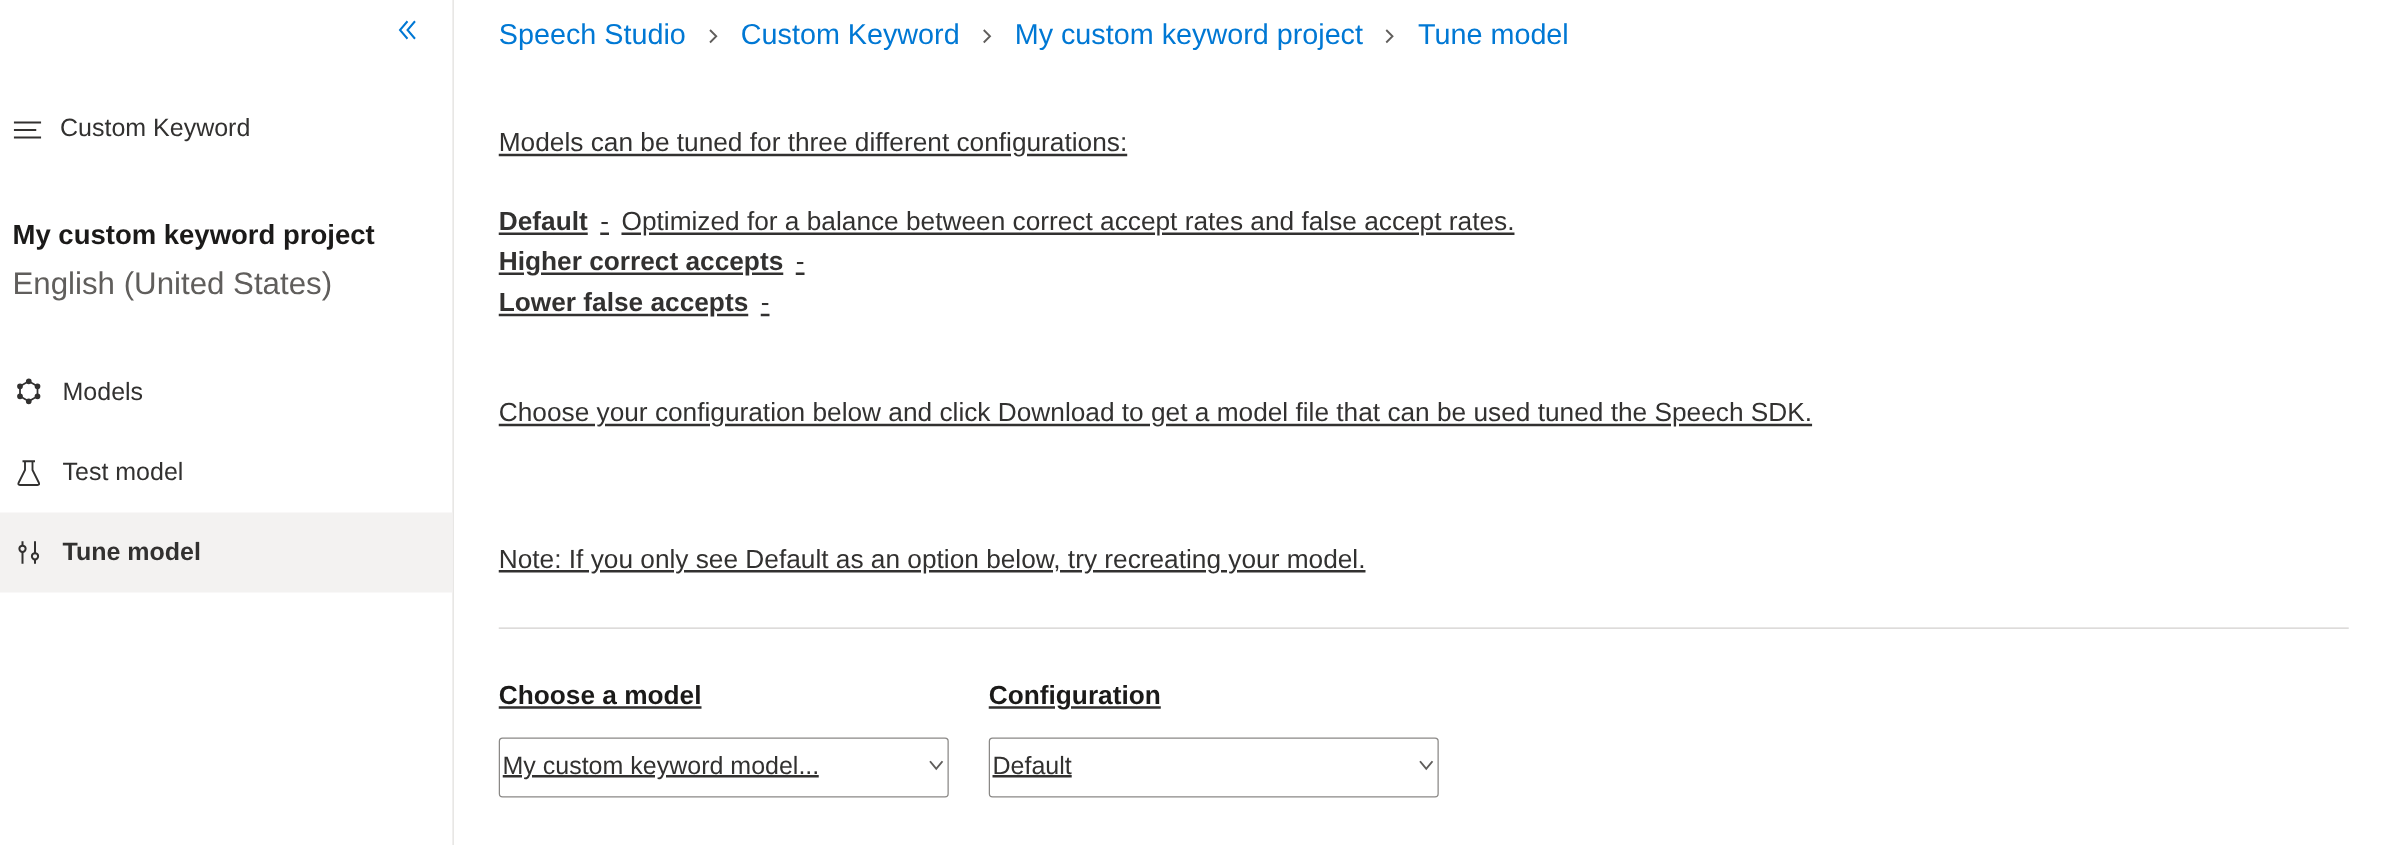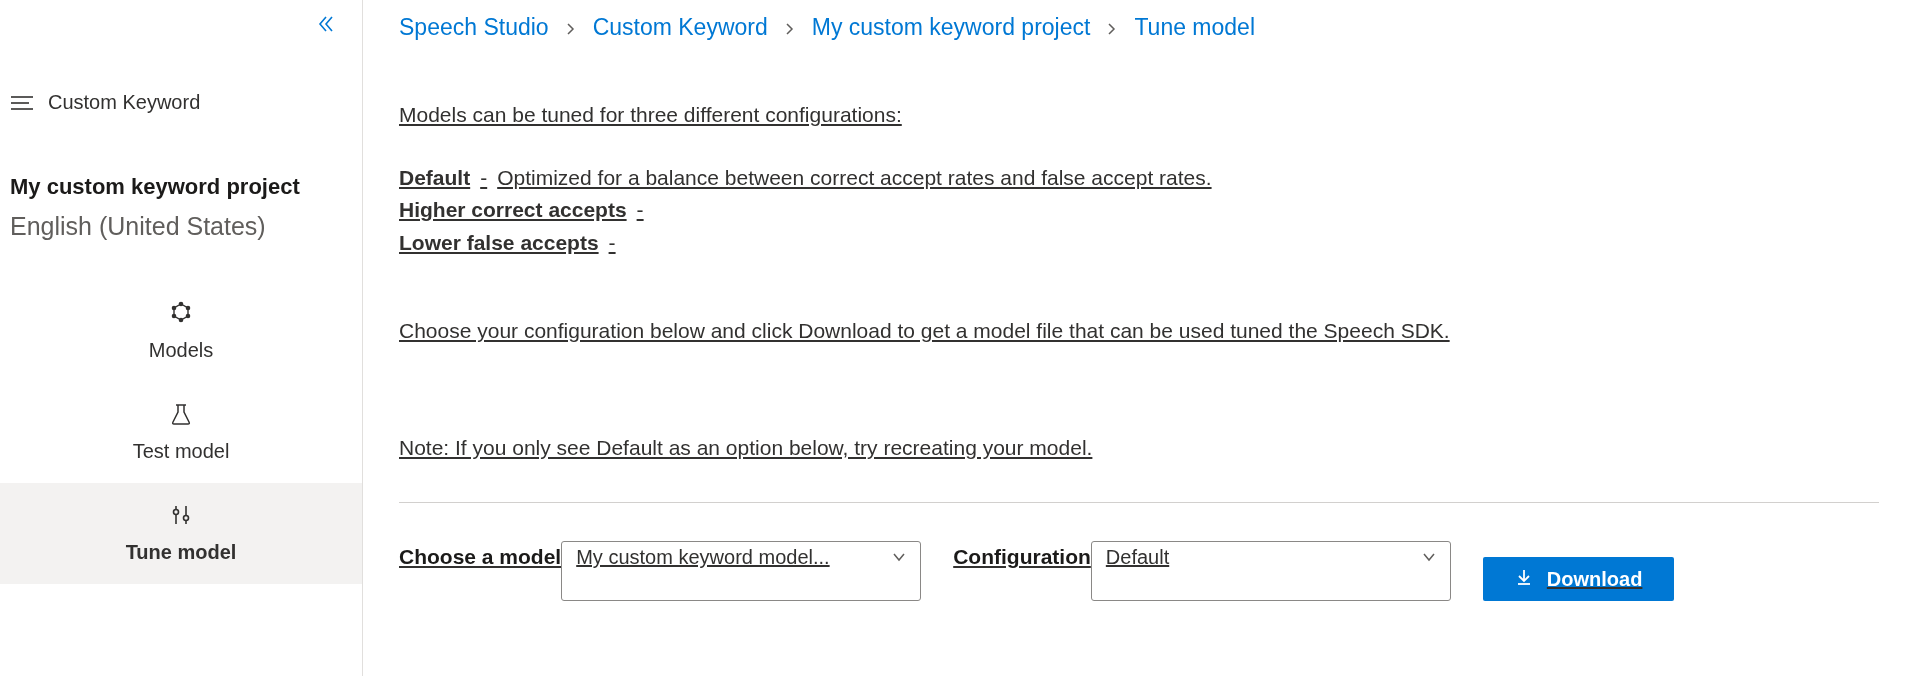--- a/index.html
+++ b/index.html
@@ -63,21 +63,20 @@
     .nav-list {
       margin-top: 40px;
     }
     .nav-item {
       display: flex;
       align-items: center;
       gap: 14px;
       padding: 20px 10px;
       cursor: pointer;
       color: #323130;
-      flex-direction: column;
     }
     .nav-item.active {
       background: #f3f2f1;
       font-weight: 600;
     }
     .nav-icon {
       width: 26px;
       display: flex;
       align-items: center;
       justify-content: center;
@@ -135,34 +134,35 @@
       margin-top: 38px;
     }
     .controls-row {
       display: flex;
       align-items: flex-end;
       gap: 32px;
       margin-top: 38px;
     }
     .field-group {
       display: flex;
+      flex-direction: column;
     }
     .field-label {
       font-weight: 600;
       font-size: 21px;
       margin-bottom: 16px;
       color: #1b1a19;
     }
     .select-box {
       border: 1px solid #8a8886;
       border-radius: 3px;
-      height: 60px;
-      padding: 0 14px;
-      display: flex;
-      align-items: flex-start;
+      height: 48px;
+      padding: 0 2px;
+      display: flex;
+      align-items: center;
       justify-content: space-between;
       font-size: 20px;
       cursor: pointer;
       background: #ffffff;
       color: #323130;
       min-width: 360px;
     }
     .select-box.config {
       min-width: 360px;
     }
@@ -325,25 +325,15 @@
         <div class="select-box config" style="width:360px;">
           <span>Default</span>
           <span class="chev">
             <svg width="14" height="14" viewBox="0 0 14 14" fill="none" stroke="currentColor" stroke-width="1.5">
                 <path d="M2 4 L7 10 L12 4"></path>
               </svg>
           </span>
         </div>
       </div>
 
-      <button class="download-btn">
-        <span>
-          <svg width="18" height="18" viewBox="0 0 18 18" fill="none" stroke="currentColor" stroke-width="1.8">
-            <line x1="9" y1="2" x2="9" y2="12"></line>
-            <path d="M4 8 L9 13 L14 8"></path>
-            <line x1="3" y1="16" x2="15" y2="16"></line>
-          </svg>
-        </span>
-        <span>Download</span>
-      </button>
     </div>
   </div>
 </main>
 
 </body></html>

